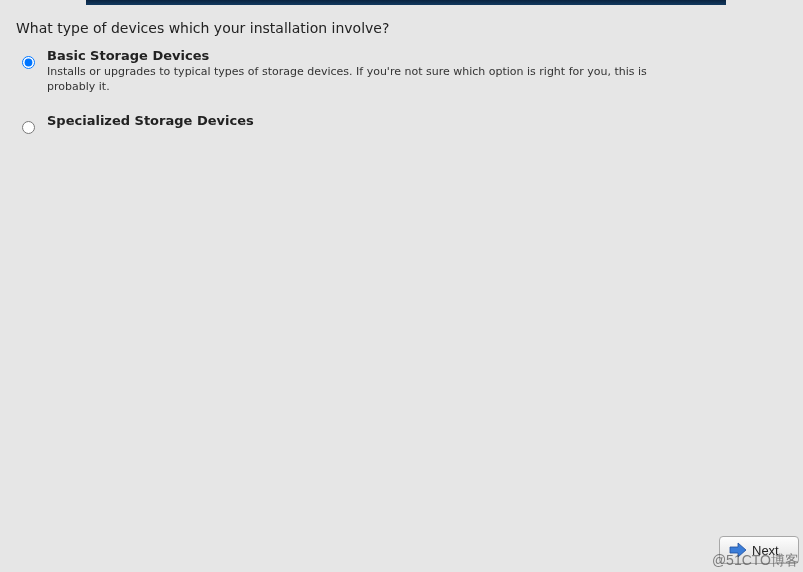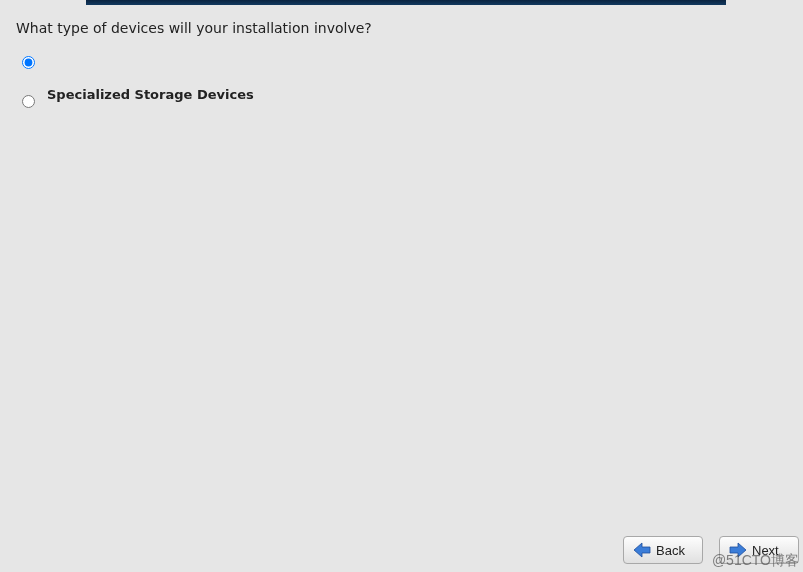--- a/index.html
+++ b/index.html
@@ -99,46 +99,44 @@
       pointer-events: none;
       font-family: Liberation Sans, sans-serif;
     }
   </style>
 </head>
 <body>
 
 <div class="banner"></div>
 
 <div class="main-content">
-  <div class="question">What type of devices will your installation involve?</div>
+  <div class="question">What type of devices which your installation involve?</div>
 
   <div class="options">
 
     <label class="option-row">
       <input type="radio" name="storage" checked="" style="">
+      <div class="option-text">
+        <div class="option-title">Basic Storage Devices</div>
+        <div class="option-desc">Installs or upgrades to typical types of storage devices.  If you're not sure which option is right for you, this is probably it.</div>
+      </div>
     </label>
 
     <label class="option-row">
       <input type="radio" name="storage" style="">
       <div class="option-text">
         <div class="option-title">Specialized Storage Devices</div>
       </div>
     </label>
 
   </div>
 </div>
 
 <div class="button-bar">
   <button class="btn">
     <svg width="20" height="18" viewBox="0 0 20 18">
-      <path d="M10 2 L2 9 L10 16 L10 12 L18 12 L18 6 L10 6 Z" fill="#3b7dd8" stroke="#1e4e9c" stroke-width="0.8"></path>
-    </svg>
-    <span>Back</span>
-  </button>
-  <button class="btn">
-    <svg width="20" height="18" viewBox="0 0 20 18">
       <path d="M10 2 L18 9 L10 16 L10 12 L2 12 L2 6 L10 6 Z" fill="#3b7dd8" stroke="#1e4e9c" stroke-width="0.8"></path>
     </svg>
     <span>Next</span>
   </button>
 </div>
 
 <div class="watermark">@51CTO博客</div>
 
 </body></html>

